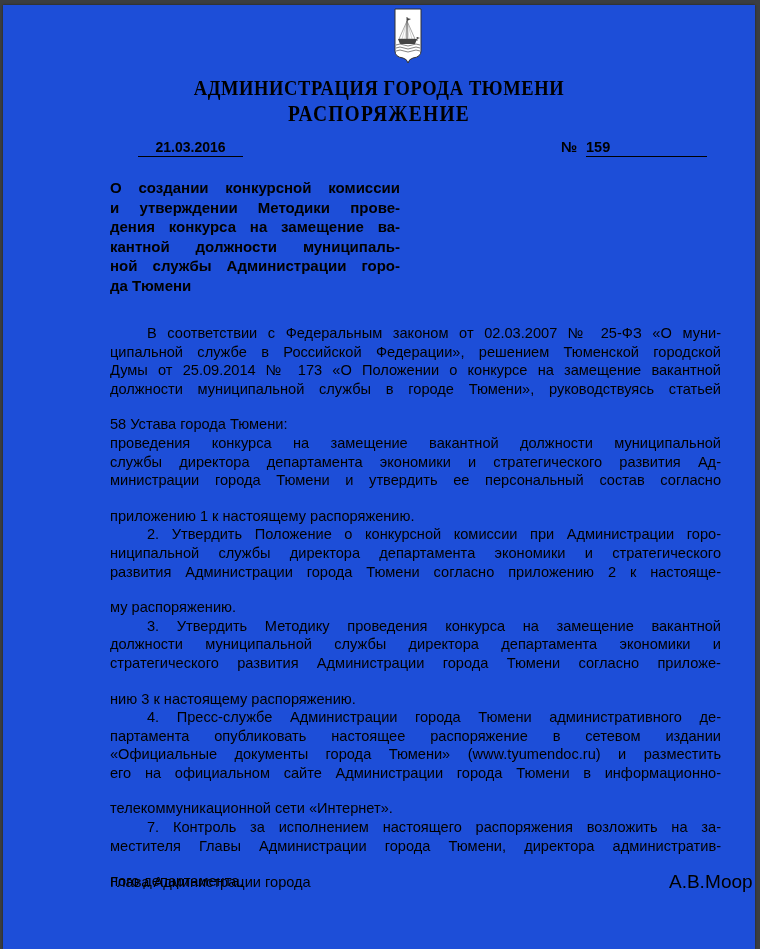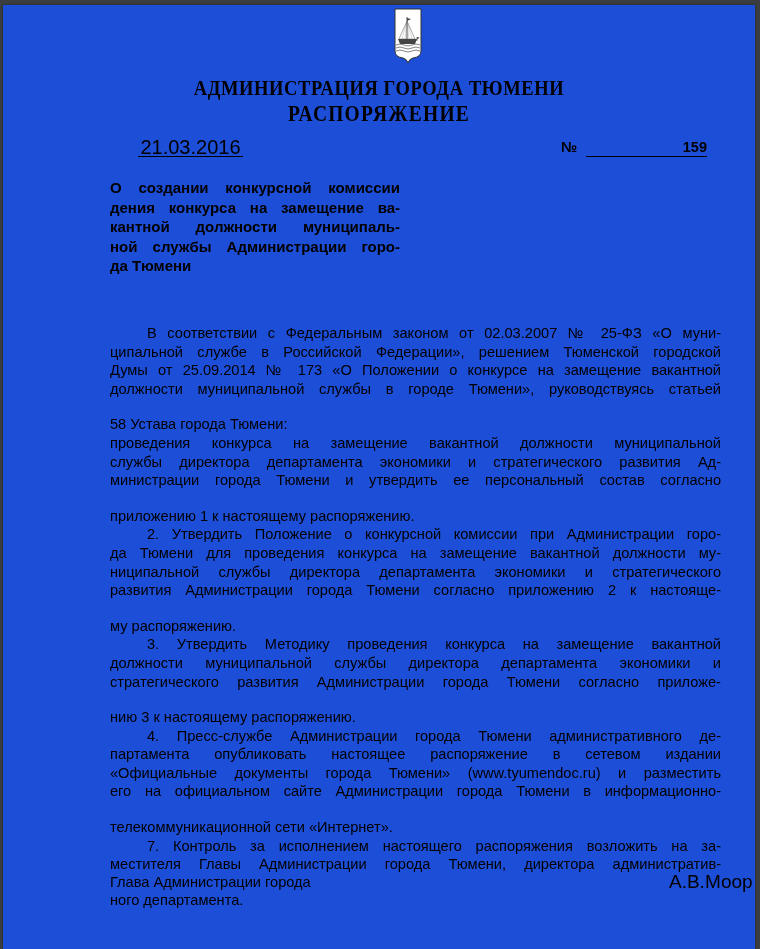--- a/index.html
+++ b/index.html
@@ -43,40 +43,40 @@
       font-family: "Liberation Sans", sans-serif;
       color: #000;
     }
     .date-field {
       position: absolute;
       left: 135px;
       top: 134px;
       width: 105px;
       border-bottom: 1.5px solid #000;
       text-align: center;
-      font-weight: normal;
-      font-size: 20px;
+      font-weight: bold;
+      font-size: 14px;
       line-height: 16px;
       padding-bottom: 1px;
     }
     .num-label {
       position: absolute;
       left: 558px;
       top: 134px;
       font-weight: bold;
       font-size: 14.5px;
       line-height: 16px;
     }
     .num-field {
       position: absolute;
       left: 583px;
       top: 134px;
       width: 121px;
       border-bottom: 1.5px solid #000;
-      text-align: right;
+      text-align: left;
       font-weight: bold;
       font-size: 14.5px;
       line-height: 16px;
       padding-bottom: 1px;
     }
     .subject {
       position: absolute;
       left: 107px;
       top: 173px;
       width: 290px;
@@ -146,20 +146,21 @@
 
   <div class="org-title line1">АДМИНИСТРАЦИЯ ГОРОДА ТЮМЕНИ</div>
   <div class="org-title line2">РАСПОРЯЖЕНИЕ</div>
 
   <div class="date-field sans">21.03.2016</div>
   <div class="num-label sans">№</div>
   <div class="num-field sans">159</div>
 
   <div class="subject sans">
     <span class="ln">О создании конкурсной комиссии</span>
+    <span class="ln">и утверждении Методики прове-</span>
     <span class="ln">дения конкурса на замещение ва-</span>
     <span class="ln">кантной должности муниципаль-</span>
     <span class="ln">ной службы Администрации горо-</span>
     <span class="ln last">да Тюмени</span>
   </div>
 
   <div class="body sans">
     <div>
       <span class="ln indent">В соответствии с Федеральным законом от 02.03.2007 № 25-ФЗ «О муни-</span>
       <span class="ln">ципальной службе в Российской Федерации», решением Тюменской городской</span>
@@ -168,21 +169,20 @@
       <span class="ln last">58 Устава города Тюмени:</span>
     </div>
     <div>
       <span class="ln">проведения конкурса на замещение вакантной должности муниципальной</span>
       <span class="ln">службы директора департамента экономики и стратегического развития Ад-</span>
       <span class="ln">министрации города Тюмени и утвердить ее персональный состав согласно</span>
       <span class="ln last">приложению 1 к настоящему распоряжению.</span>
     </div>
     <div>
       <span class="ln indent">2. Утвердить Положение о конкурсной комиссии при Администрации горо-</span>
-      <span class="ln">да Тюмени для проведения конкурса на замещение вакантной должности му-</span>
       <span class="ln">ниципальной службы директора департамента экономики и стратегического</span>
       <span class="ln">развития Администрации города Тюмени согласно приложению 2 к настояще-</span>
       <span class="ln last">му распоряжению.</span>
     </div>
     <div>
       <span class="ln indent">3. Утвердить Методику проведения конкурса на замещение вакантной</span>
       <span class="ln">должности муниципальной службы директора департамента экономики и</span>
       <span class="ln">стратегического развития Администрации города Тюмени согласно приложе-</span>
       <span class="ln last">нию 3 к настоящему распоряжению.</span>
     </div>

